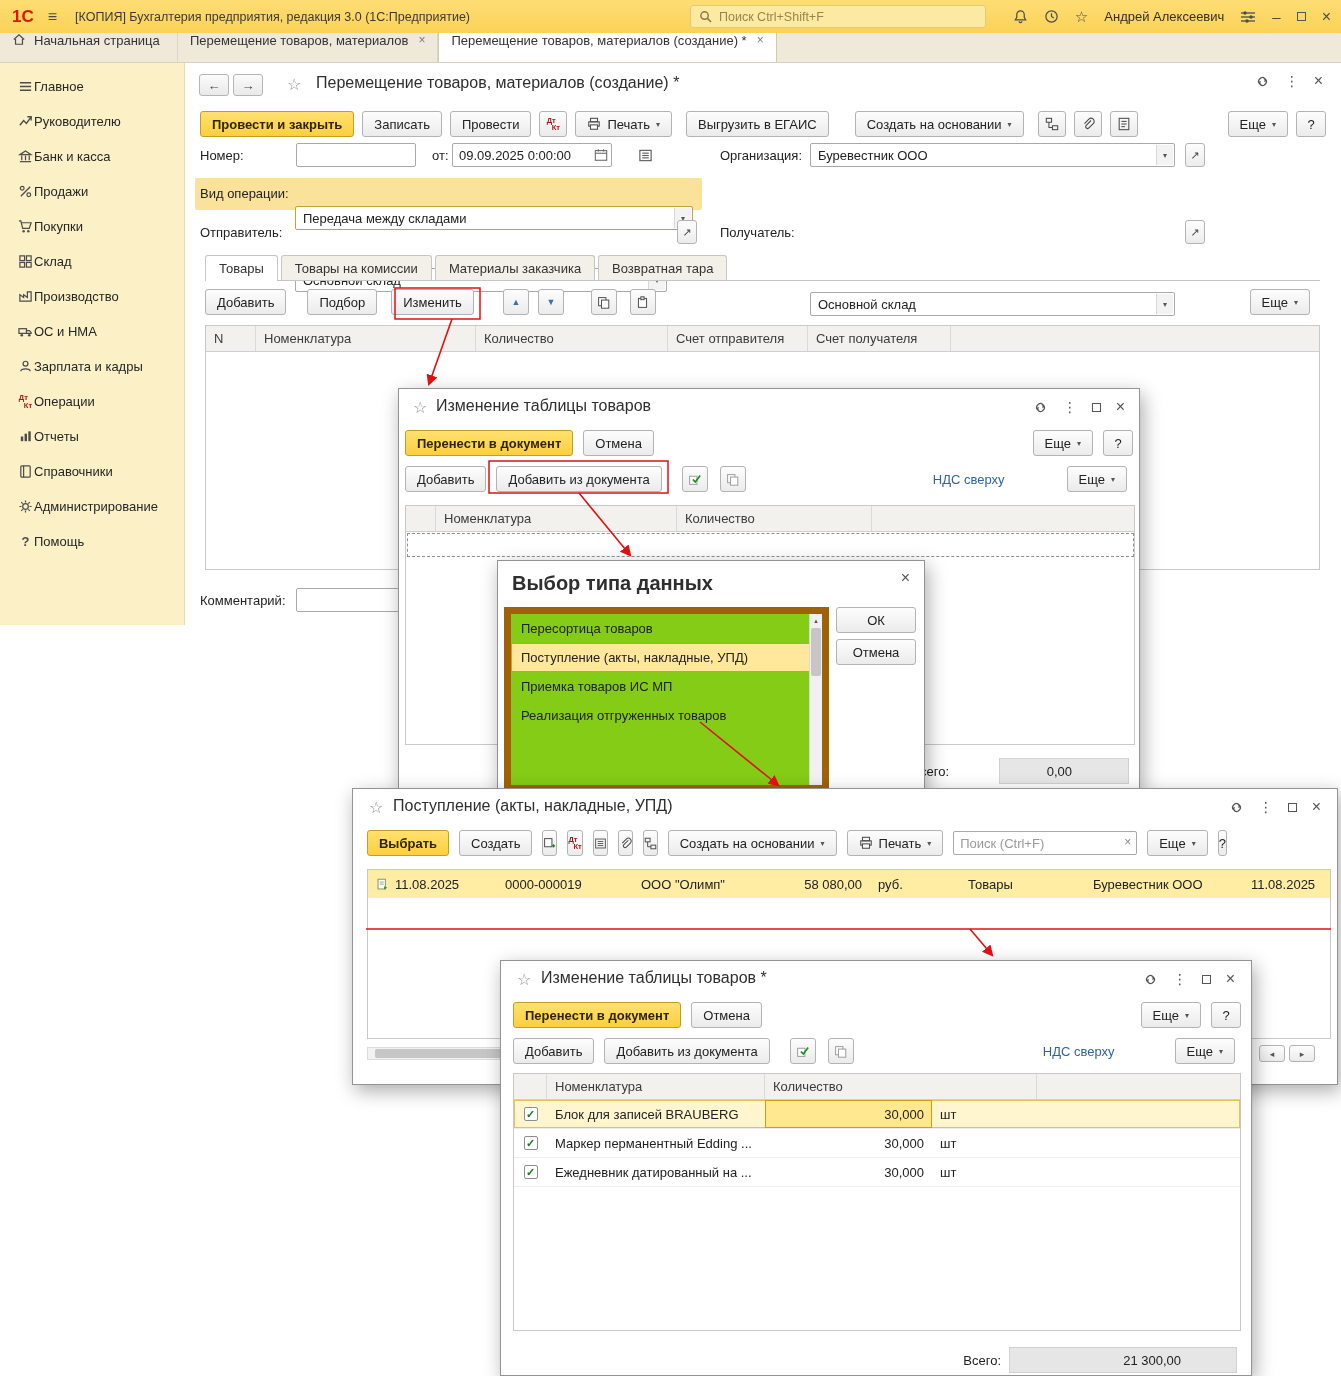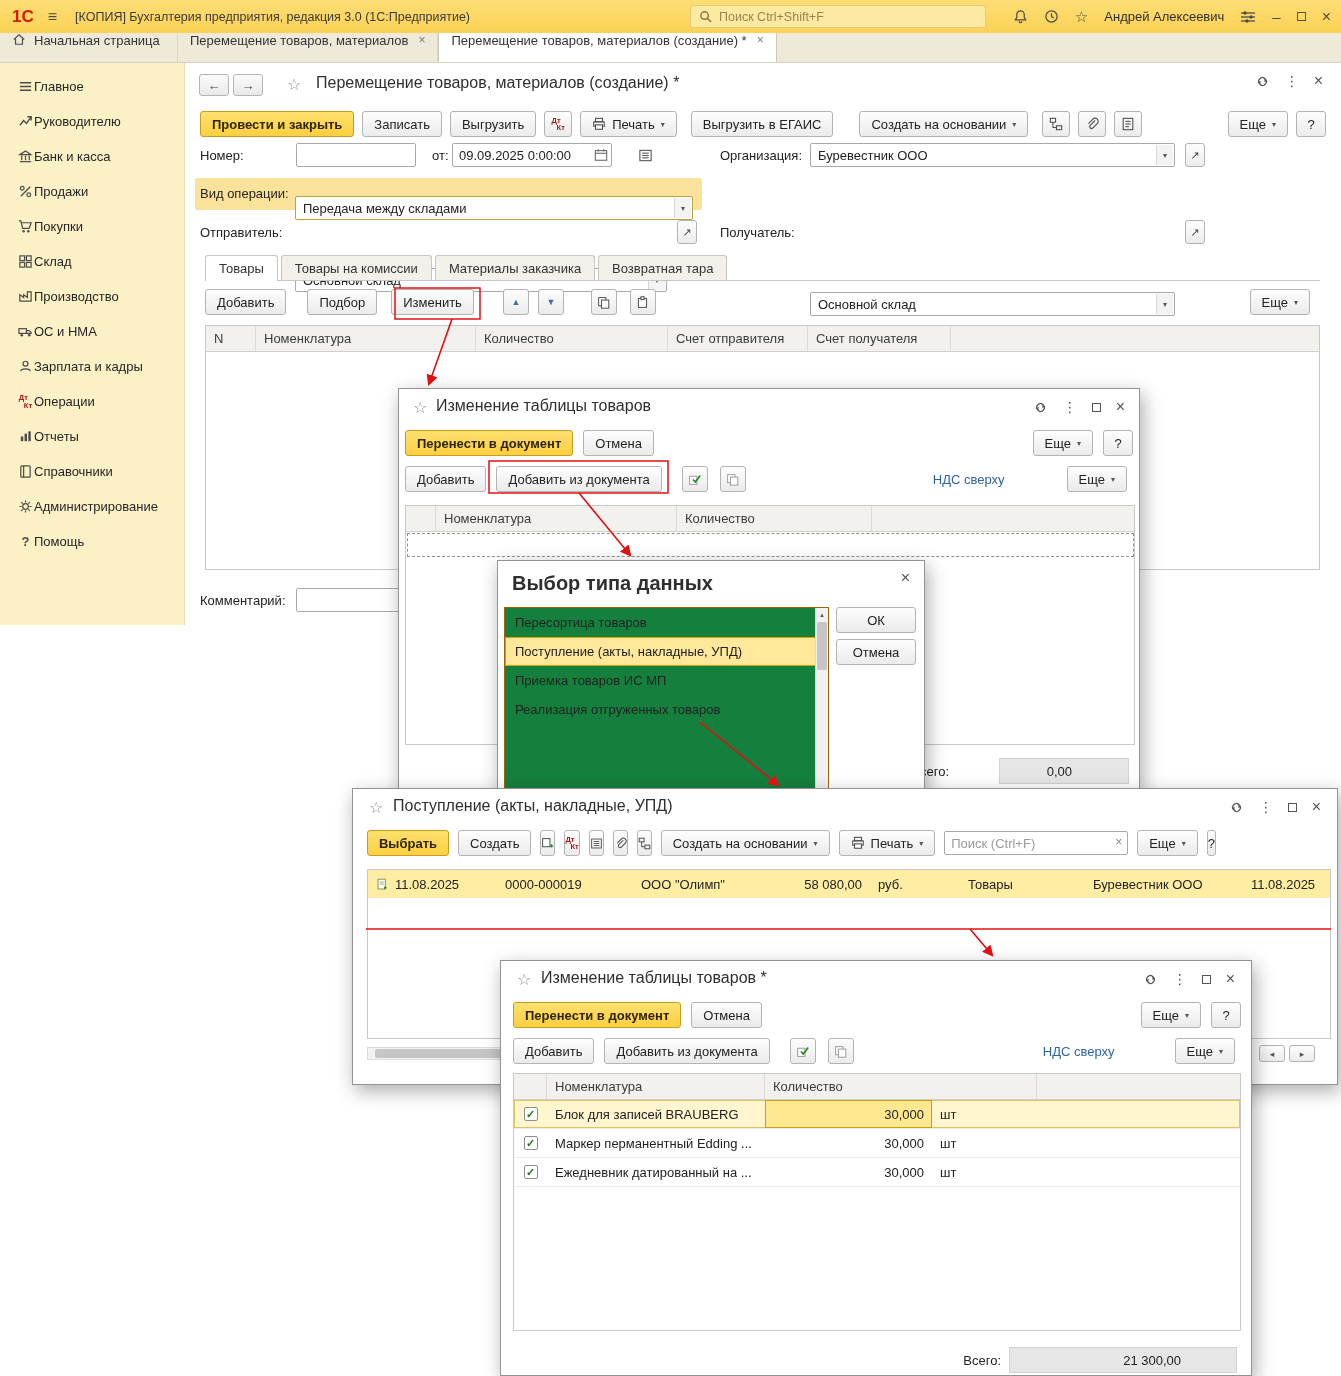--- a/index.html
+++ b/index.html
@@ -281,21 +281,21 @@
     </div>
 
     <div class="abs flexrow" style="left:15px;top:48px;width:1126px;gap:8px">
       <button class="btn pri">
           <span>Провести и закрыть</span>
         </button>
       <button class="btn">
           <span>Записать</span>
         </button>
       <button class="btn">
-          <span>Выгрузить</span>
+          <span>Провести</span>
         </button>
       <button class="btn ico">
           <span class="dtkt">
             <i>Дт</i>
             <i>Кт</i>
           </span>
         </button>
       <button class="btn">
         <svg class="svgi" width="14" height="14" viewBox="0 0 16 16">
             <rect x="4" y="1.5" width="8" height="4" fill="none" stroke="#4c4c4c" stroke-width="1.2"></rect>
@@ -363,21 +363,21 @@
       </button>
     <span class="lbl abs" style="left:535px;top:85px">Организация:</span>
     <div class="combo abs" style="left:625px;top:80px;width:365px">
       <span class="val">Буревестник ООО</span>
       <span class="dd">▾</span>
     </div>
     <span class="openbtn abs" style="left:1000px;top:80px">↗</span>
 
     <div class="yellowstrip abs" style="left:10px;top:115px;width:507px;height:32px"></div>
     <span class="lbl abs" style="left:15px;top:123px">Вид операции:</span>
-    <div class="combo abs" style="left:110px;top:109px;width:398px;border-color:#c0a23e">
+    <div class="combo abs" style="left:110px;top:119px;width:398px;border-color:#c0a23e">
       <span class="val">Передача между складами</span>
       <span class="dd">▾</span>
     </div>
 
     <span class="lbl abs" style="left:15px;top:162px">Отправитель:</span>
     <div class="combo abs" style="left:110px;top:157px;width:372px">
       <span class="val">Основной склад</span>
       <span class="dd">▾</span>
     </div>
     <span class="openbtn abs" style="left:492px;top:157px">↗</span>
@@ -515,21 +515,21 @@
     </div>
     <span class="lbl abs" style="left:430px;top:375px;width:120px;text-align:right">Всего:</span>
     <div class="totalbox abs" style="left:600px;top:369px;width:130px;height:26px;padding-right:56px">
         <span>0,00</span>
       </div>
   </section>
 
   <section class="win" id="dlg2" style="left:497px;top:560px;width:428px;height:235px;z-index:20">
     <h2 class="abs" style="left:14px;top:11px;font-size:20px;font-weight:700;color:#2f2f2f">Выбор типа данных</h2>
     <span class="abs" style="right:14px;top:8px;font-size:16px;color:#555">×</span>
-    <div class="abs" style="left:6px;top:46px;width:325px;height:185px;border:1px solid #a16207;background:#15803d;overflow:hidden">
+    <div class="abs" style="left:6px;top:46px;width:325px;height:185px;border:7px solid #a16207;background:#84cc16;overflow:hidden">
       <div class="tlist-item">
           <span>Пересортица товаров</span>
         </div>
       <div class="tlist-item sel">
           <span>Поступление (акты, накладные, УПД)</span>
         </div>
       <div class="tlist-item">
           <span>Приемка товаров ИС МП</span>
         </div>
       <div class="tlist-item">
@@ -554,21 +554,21 @@
     <span class="star abs" style="left:16px;top:9px">☆</span>
     <h2 class="wtitle abs" style="left:40px;top:8px;font-weight:400">Поступление (акты, накладные, УПД)</h2>
     <div class="wbtns" style="right:16px">
       <svg class="svgi" width="15" height="15" viewBox="0 0 16 16">
           <path d="M6.5 11a3 3 0 0 1-2-5.1l1.6-1.6a3 3 0 0 1 4.2 4.2M9.5 5a3 3 0 0 1 2 5.1l-1.6 1.6a3 3 0 0 1-4.2-4.2" fill="none" stroke="#555" stroke-width="1.3"></path>
         </svg>
       <span class="g">⋮</span>
       <span class="maxbox"></span>
       <span class="g" style="font-size:16px">×</span>
     </div>
-    <div class="abs flexrow" style="left:14px;top:41px;width:777px;gap:9px">
+    <div class="abs flexrow" style="left:14px;top:41px;width:777px;">
       <button class="btn pri" style="width:82px">
           <span>Выбрать</span>
         </button>
       <button class="btn">
           <span>Создать</span>
         </button>
       <button class="btn ico" style="width:26px">
           <svg width="13" height="13" viewBox="0 0 16 16">
             <rect x="2" y="2" width="9" height="10" fill="#fff" stroke="#4c4c4c" stroke-width="1.2"></rect>
             <path d="M11 11h4M13 9v4" stroke="#1d8a1d" stroke-width="1.6"></path>

